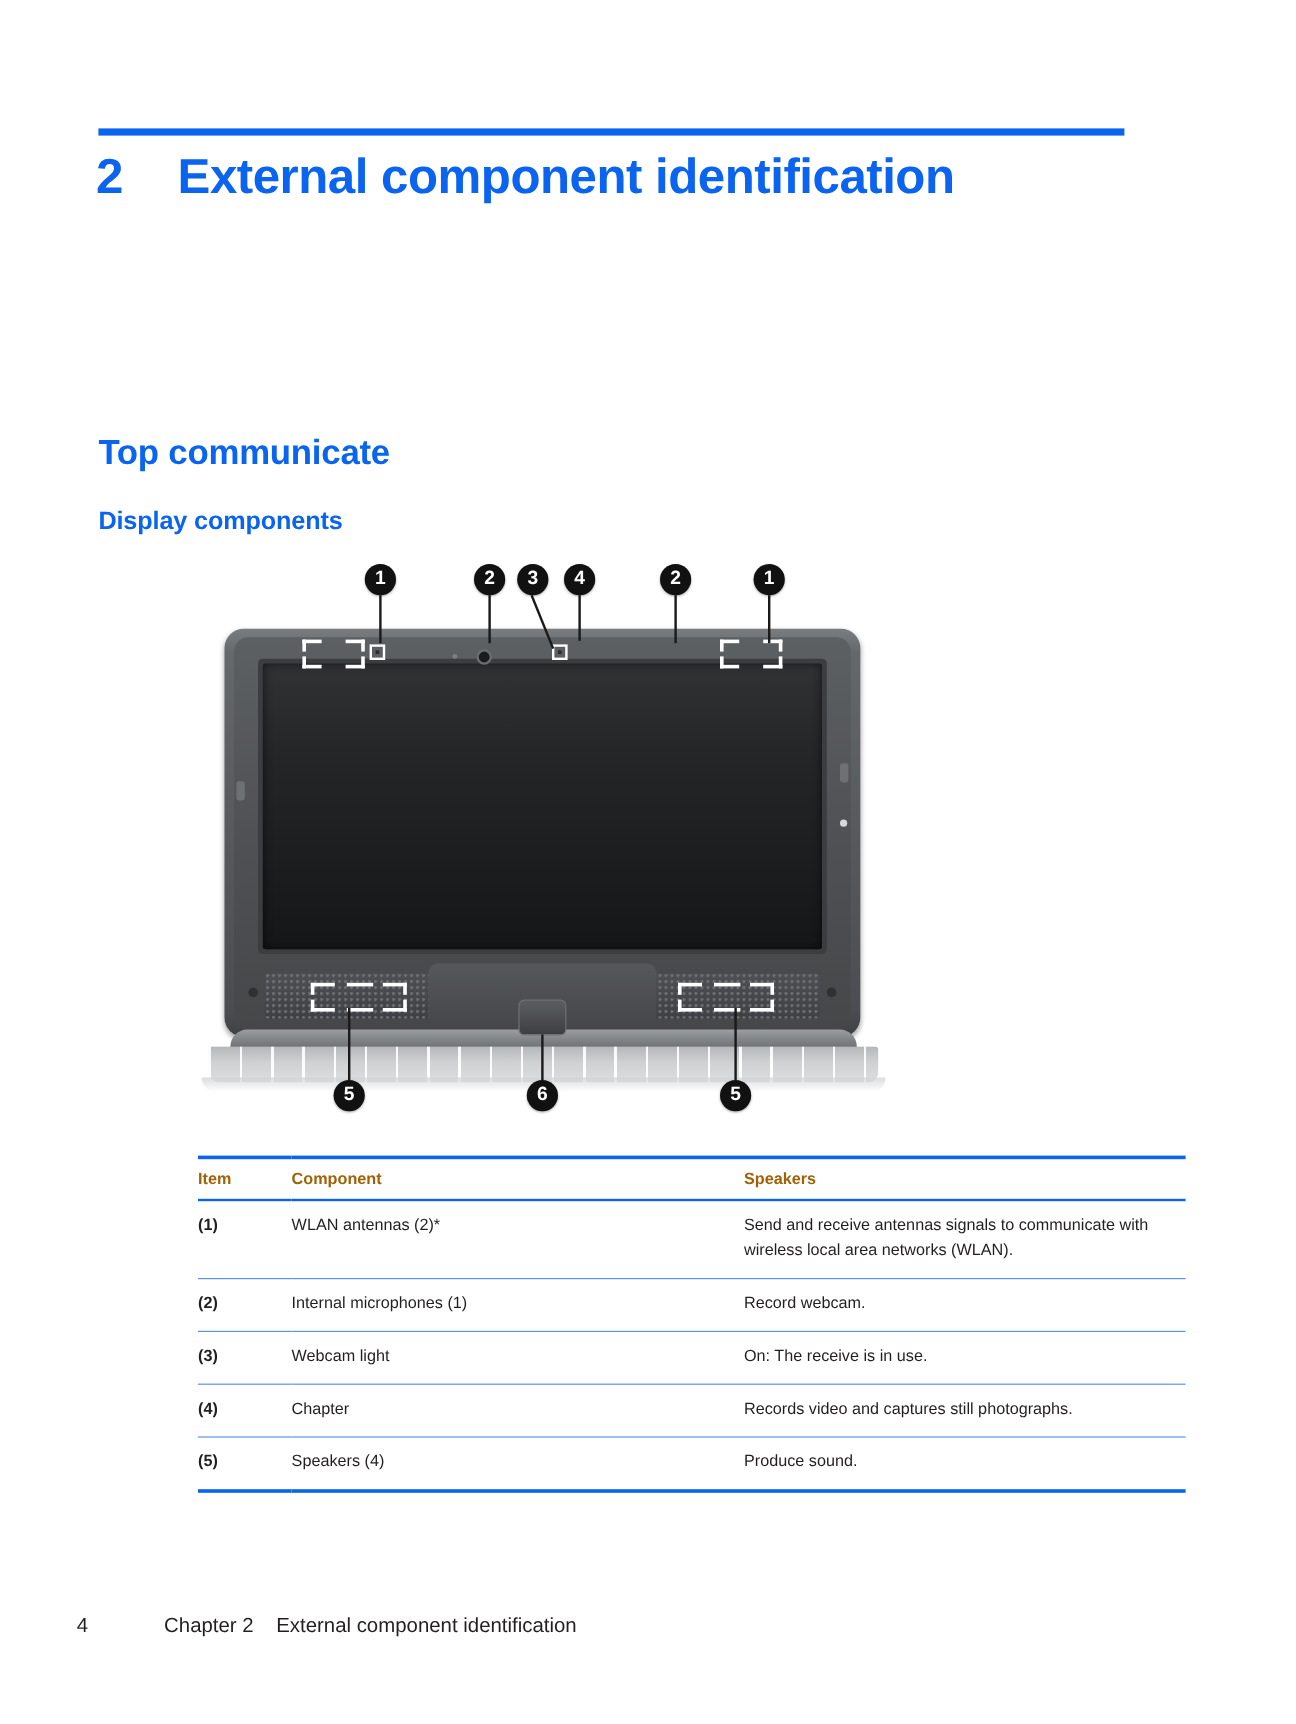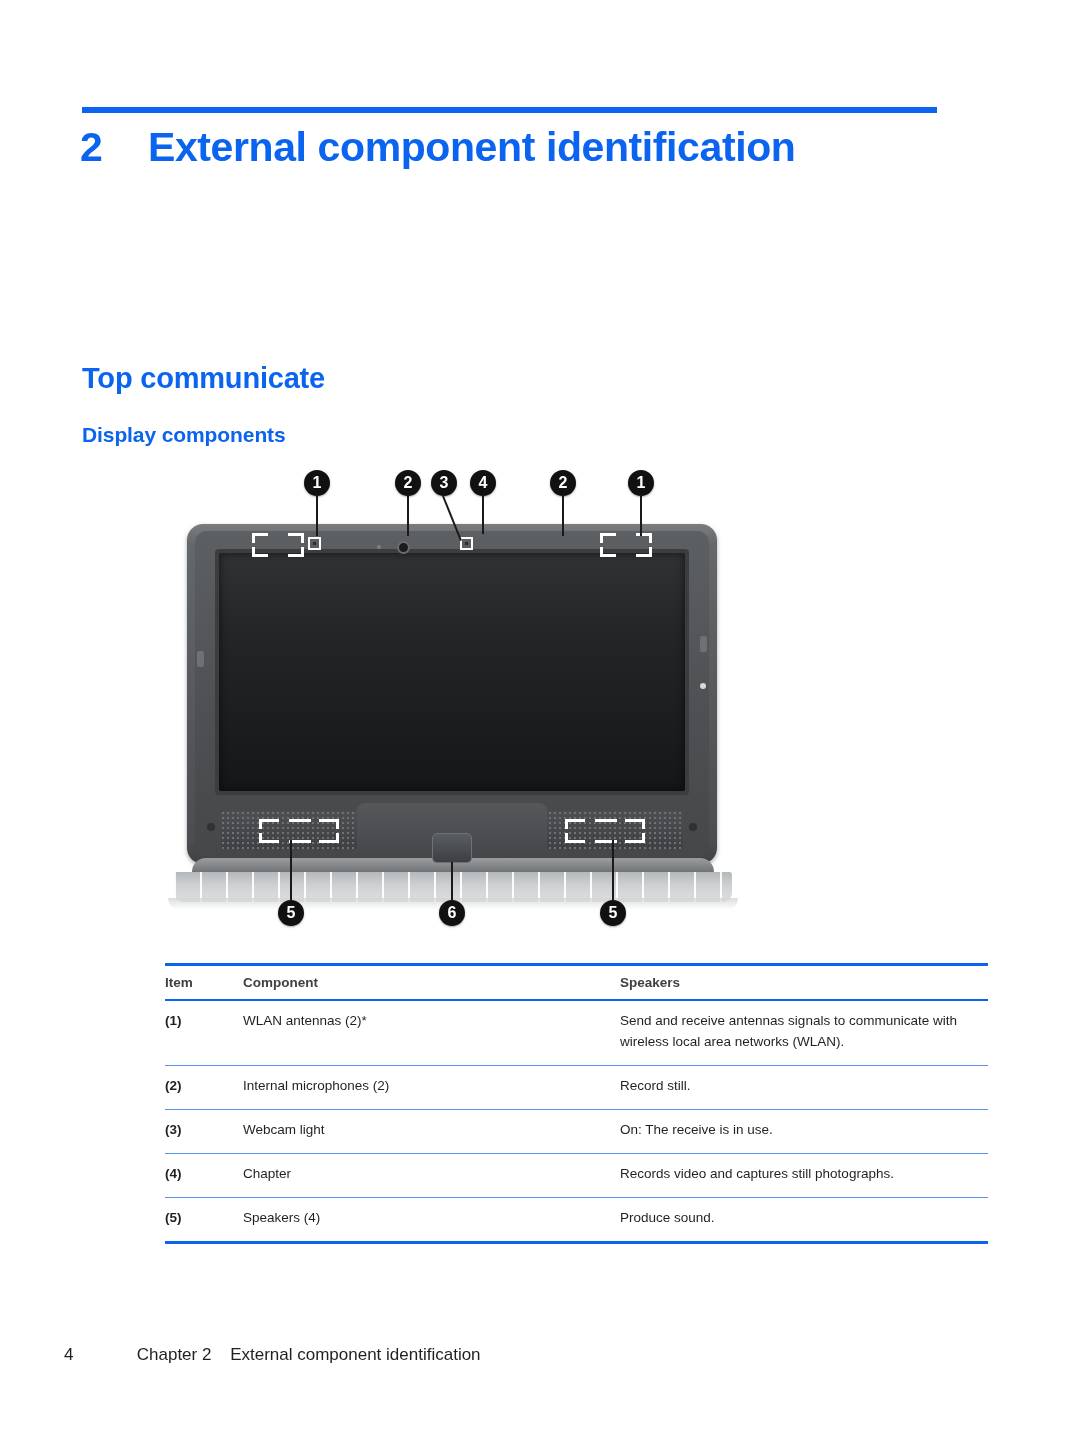--- a/index.html
+++ b/index.html
@@ -313,21 +313,21 @@
     border-collapse: collapse;
     font-size: 13.5px;
   }
   #component-table thead th {
     text-align: left;
     font-weight: bold;
     font-size: 13.5px;
     padding: 9px 0 9px 0;
     border-top: 3px solid #0a64f0;
     border-bottom: 2px solid #0a64f0;
-    color: #404040;
+    color: #a16207;
     vertical-align: bottom;
   }
   #component-table tbody td {
     padding: 10px 0 12px 0;
     border-bottom: 1px solid #5b92f0;
     vertical-align: top;
     color: #231f20;
     line-height: 1.55;
   }
   #component-table tbody tr:last-child td {
@@ -493,22 +493,22 @@
     </tr>
   </thead>
   <tbody>
     <tr>
       <td class="cell-item">(1)</td>
       <td>WLAN antennas (2)*</td>
       <td>Send and receive antennas signals to communicate with wireless local area networks (WLAN).</td>
     </tr>
     <tr>
       <td class="cell-item">(2)</td>
-      <td>Internal microphones (2)</td>
-      <td>Record still.</td>
+      <td>Internal microphones (1)</td>
+      <td>Record webcam.</td>
     </tr>
     <tr>
       <td class="cell-item">(3)</td>
       <td>Webcam light</td>
       <td>On: The receive is in use.</td>
     </tr>
     <tr>
       <td class="cell-item">(4)</td>
       <td>Chapter</td>
       <td>Records video and captures still photographs.</td>

